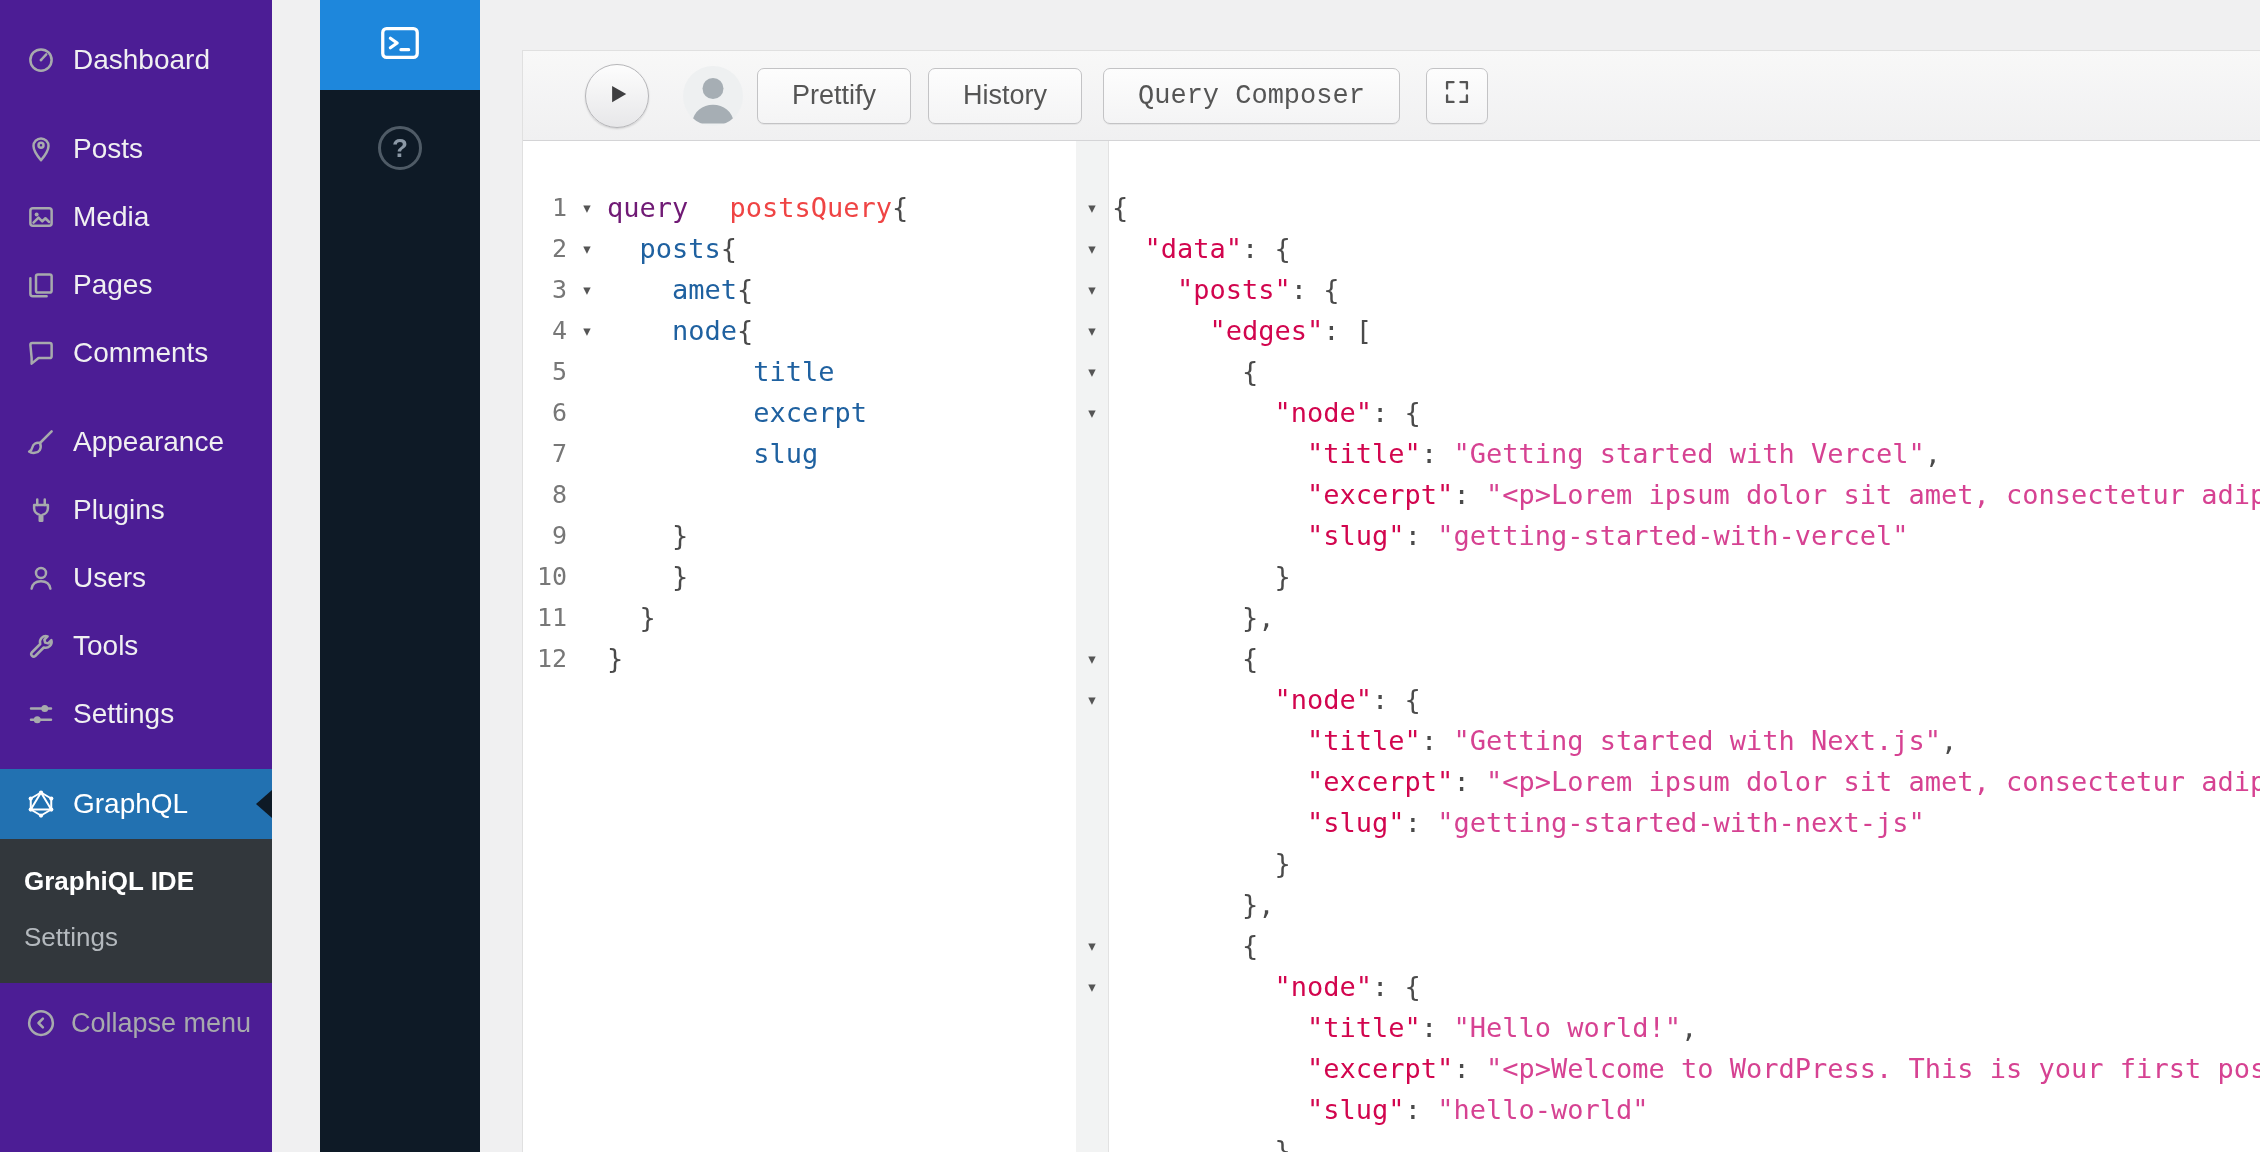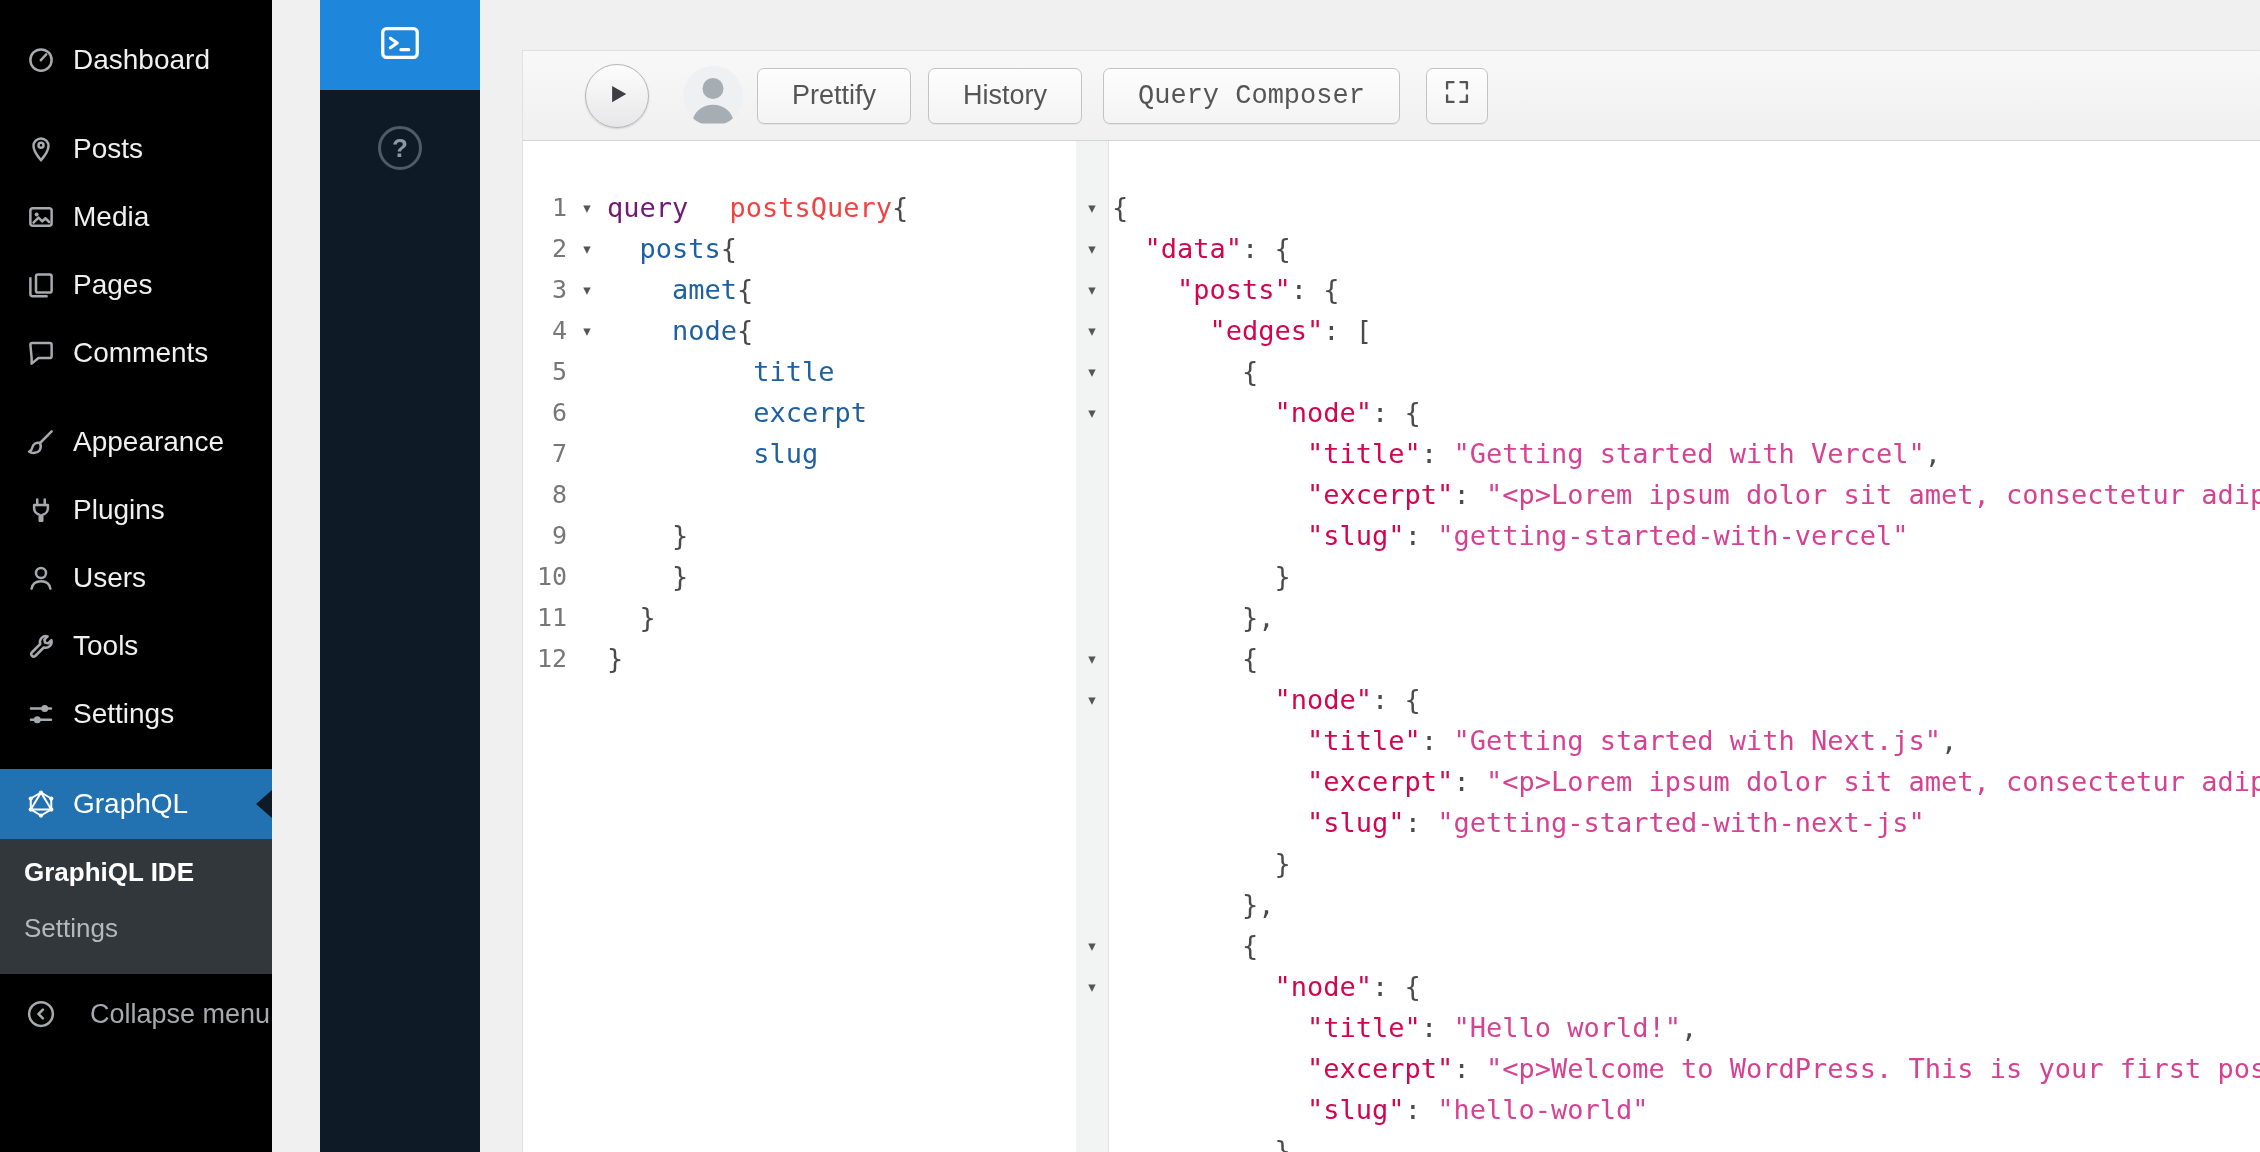--- a/index.html
+++ b/index.html
@@ -1,39 +1,39 @@
 <!DOCTYPE html>
 <html><head>
 <meta charset="utf-8">
 <style>
   * { margin:0; padding:0; box-sizing:border-box; }
   html,body { width:2260px; height:1152px; overflow:hidden; background:#f0f0f1;
     font-family:"Liberation Sans", sans-serif; }
 
   
   .wp-sidebar { position:absolute; left:0; top:0; width:272px; height:100%;
-    background:#000000; color:#f0f0f1; display:flex; flex-direction:column; }
+    background:#4c1d95; color:#f0f0f1; display:flex; flex-direction:column; }
   .menu { display:flex; flex-direction:column; padding-top:26px; }
   .menu-item { height:68px; display:flex; align-items:center; padding-left:26px;
     gap:17px; font-size:28px; color:#f0f0f1; cursor:pointer; flex:none; }
   .menu-item .icon { width:30px; height:30px; color:#a7aaad; flex:none; display:flex; }
   .menu-item .icon svg { width:30px; height:30px; }
   .menu-item.sep { margin-top:21px; }
   .menu-item.active { background:#2271b1; color:#fff; height:70px; position:relative; }
   .menu-item.active .icon { color:#fff; }
   .menu-item.active::after { content:""; position:absolute; right:0; top:50%;
     margin-top:-14px; width:0; height:0;
     border-top:14px solid transparent; border-bottom:14px solid transparent;
     border-right:16px solid #0e1a26; }
-  .submenu { background:#32373c; padding:5px 0 18px; display:flex; flex-direction:column; }
+  .submenu { background:#32373c; padding:14px 0 18px; display:flex; flex-direction:column; }
   .submenu-item { height:56px; display:flex; align-items:center; padding-left:24px;
     font-size:26px; color:#b4b9be; cursor:pointer; }
   .submenu-item.current { color:#fff; font-weight:bold; }
   .collapse-item { margin-top:10px; height:60px; display:flex; align-items:center;
-    padding-left:26px; gap:34px; font-size:27px; color:#a7aaad; cursor:pointer; }
+    padding-left:26px; gap:15px; font-size:27px; color:#a7aaad; cursor:pointer; }
   .collapse-item .icon { width:30px; height:30px; display:flex; color:#a7aaad; }
 
   
   .rail { position:absolute; left:320px; top:0; width:160px; height:100%; background:#0e1a26; }
   .rail-btn { width:160px; height:90px; background:#1e87dc; display:flex;
     align-items:center; justify-content:center; cursor:pointer; }
   .rail-help { margin:36px auto 0; width:44px; height:44px; border:3px solid #4f5b66;
     border-radius:50%; color:#8b98a5; display:flex; align-items:center;
     justify-content:center; font-size:26px; font-weight:bold; cursor:pointer; }
 

